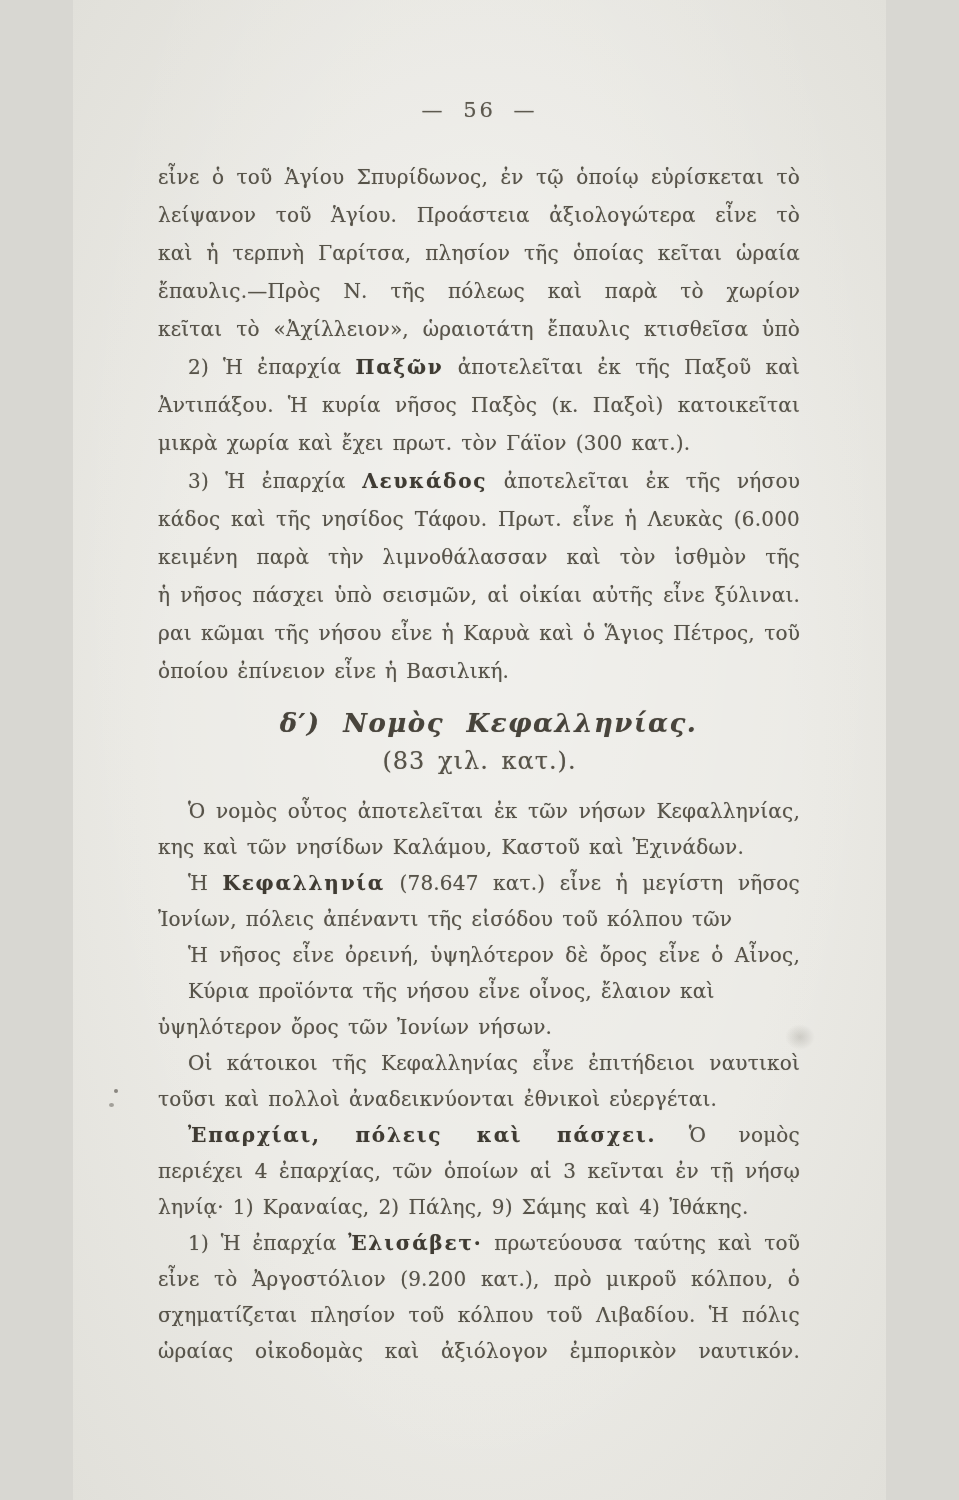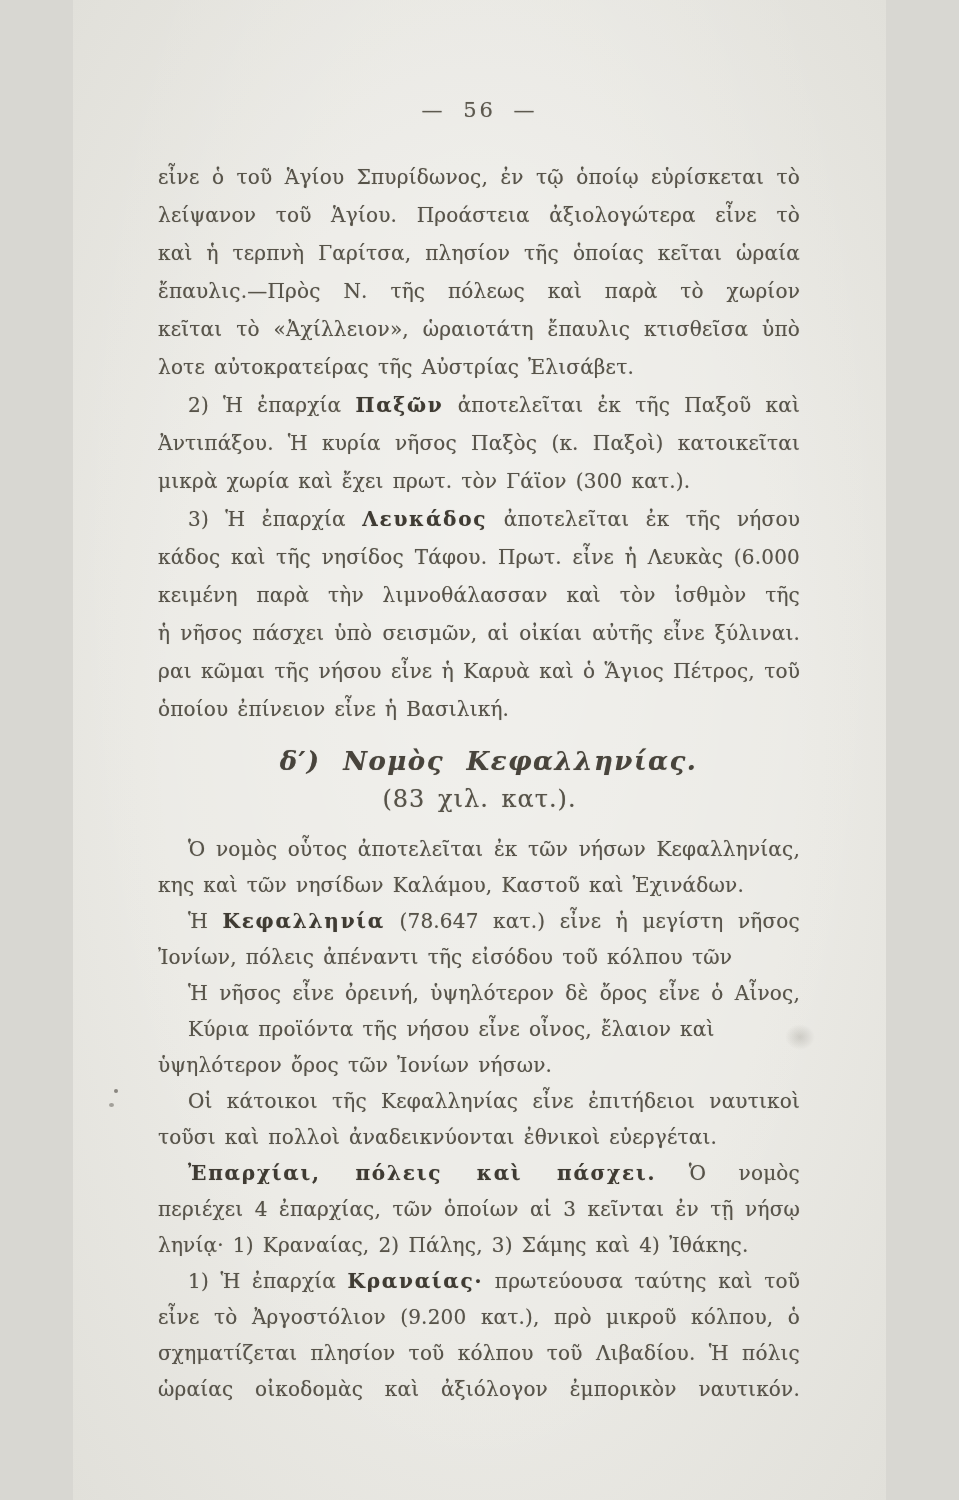--- a/index.html
+++ b/index.html
@@ -65,21 +65,20 @@
 <div class="page">
 
   <div class="pageno">— 56 —</div>
 
   <div class="textcol b1">
     <div class="ln j">εἶνε ὁ τοῦ Ἁγίου Σπυρίδωνος, ἐν τῷ ὁποίῳ εὑρίσκεται τὸ σεπτὸν</div>
     <div class="ln j">λείψανον τοῦ Ἁγίου. Προάστεια ἀξιολογώτερα εἶνε τὸ Μαντοῦκι</div>
     <div class="ln j">καὶ ἡ τερπνὴ Γαρίτσα, πλησίον τῆς ὁποίας κεῖται ὡραία βασιλικὴ</div>
     <div class="ln j">ἔπαυλις.—Πρὸς Ν. τῆς πόλεως καὶ παρὰ τὸ χωρίον Γαστοῦρι</div>
     <div class="ln j">κεῖται τὸ «Ἀχίλλειον», ὡραιοτάτη ἔπαυλις κτισθεῖσα ὑπὸ τῆς ἄλ-</div>
-    <div class="ln">λοτε αὐτοκρατείρας τῆς Αὐστρίας Ἐλισάβετ.</div>
     <div class="ln j ind"><span>2) Ἡ ἐπαρχία </span><span class="bf">Παξῶν</span><span> ἀποτελεῖται ἐκ τῆς Παξοῦ καὶ τῆς</span></div>
     <div class="ln j">Ἀντιπάξου. Ἡ κυρία νῆσος Παξὸς (κ. Παξοὶ) κατοικεῖται κατὰ</div>
     <div class="ln">μικρὰ χωρία καὶ ἔχει πρωτ. τὸν Γάϊον (300 κατ.).</div>
     <div class="ln j ind"><span>3) Ἡ ἐπαρχία </span><span class="bf">Λευκάδος</span><span> ἀποτελεῖται ἐκ τῆς νήσου Λευ-</span></div>
     <div class="ln j">κάδος καὶ τῆς νησίδος Τάφου. Πρωτ. εἶνε ἡ Λευκὰς (6.000 κατ.)</div>
     <div class="ln j">κειμένη παρὰ τὴν λιμνοθάλασσαν καὶ τὸν ἰσθμὸν τῆς νήσου.Ἐπειδὴ</div>
     <div class="ln j">ἡ νῆσος πάσχει ὑπὸ σεισμῶν, αἱ οἰκίαι αὐτῆς εἶνε ξύλιναι. Ἕτε-</div>
     <div class="ln j">ραι κῶμαι τῆς νήσου εἶνε ἡ Καρυὰ καὶ ὁ Ἅγιος Πέτρος, τοῦ</div>
     <div class="ln">ὁποίου ἐπίνειον εἶνε ἡ Βασιλική.</div>
   </div>
@@ -92,22 +91,22 @@
     <div class="ln">κης καὶ τῶν νησίδων Καλάμου, Καστοῦ καὶ Ἐχινάδων.</div>
     <div class="ln j ind"><span>Ἡ </span><span class="bf">Κεφαλληνία</span><span> (78.647 κατ.) εἶνε ἡ μεγίστη νῆσος τῶν</span></div>
     <div class="ln">Ἰονίων, πόλεις ἀπέναντι τῆς εἰσόδου τοῦ κόλπου τῶν Πατρῶν.</div>
     <div class="ln j ind">Ἡ νῆσος εἶνε ὀρεινή, ὑψηλότερον δὲ ὄρος εἶνε ὁ Αἶνος, τὸ</div>
     <div class="ln ind">Κύρια προϊόντα τῆς νήσου εἶνε οἶνος, ἔλαιον καὶ σταφίς.</div>
     <div class="ln">ὑψηλότερον ὄρος τῶν Ἰονίων νήσων.</div>
     <div class="ln j ind">Οἱ κάτοικοι τῆς Κεφαλληνίας εἶνε ἐπιτήδειοι ναυτικοὶ καὶ ἐπι-</div>
     <div class="ln">τοῦσι καὶ πολλοὶ ἀναδεικνύονται ἐθνικοὶ εὐεργέται.</div>
     <div class="ln j ind"><span class="bf">Ἐπαρχίαι, πόλεις καὶ πάσχει.</span><span> Ὁ νομὸς Κεφαλληνίας</span></div>
     <div class="ln j">περιέχει 4 ἐπαρχίας, τῶν ὁποίων αἱ 3 κεῖνται ἐν τῇ νήσῳ Κεφαλ-</div>
-    <div class="ln">ληνίᾳ· 1) Κραναίας, 2) Πάλης, 3) Σάμης καὶ 4) Ἰθάκης.</div>
-    <div class="ln j ind"><span>1) Ἡ ἐπαρχία </span><span class="bf">Κραναίας·</span><span> πρωτεύουσα ταύτης καὶ τοῦ νομοῦ</span></div>
+    <div class="ln">ληνίᾳ· 1) Κραναίας, 2) Πάλης, 9) Σάμης καὶ 4) Ἰθάκης.</div>
+    <div class="ln j ind"><span>1) Ἡ ἐπαρχία </span><span class="bf">Ἐλισάβετ·</span><span> πρωτεύουσα ταύτης καὶ τοῦ νομοῦ</span></div>
     <div class="ln j">εἶνε τὸ Ἀργοστόλιον (9.200 κατ.), πρὸ μικροῦ κόλπου, ὁ ὁποῖος</div>
     <div class="ln j">σχηματίζεται πλησίον τοῦ κόλπου τοῦ Λιβαδίου. Ἡ πόλις ἔχει</div>
     <div class="ln j">ὡραίας οἰκοδομὰς καὶ ἀξιόλογον ἐμπορικὸν ναυτικόν. Ἄξιαι λόγου</div>
   </div>
 
   <div class="speck s1"></div>
   <div class="speck s2"></div>
   <div class="speck s3"></div>
   <div class="speck s4"></div>
 

